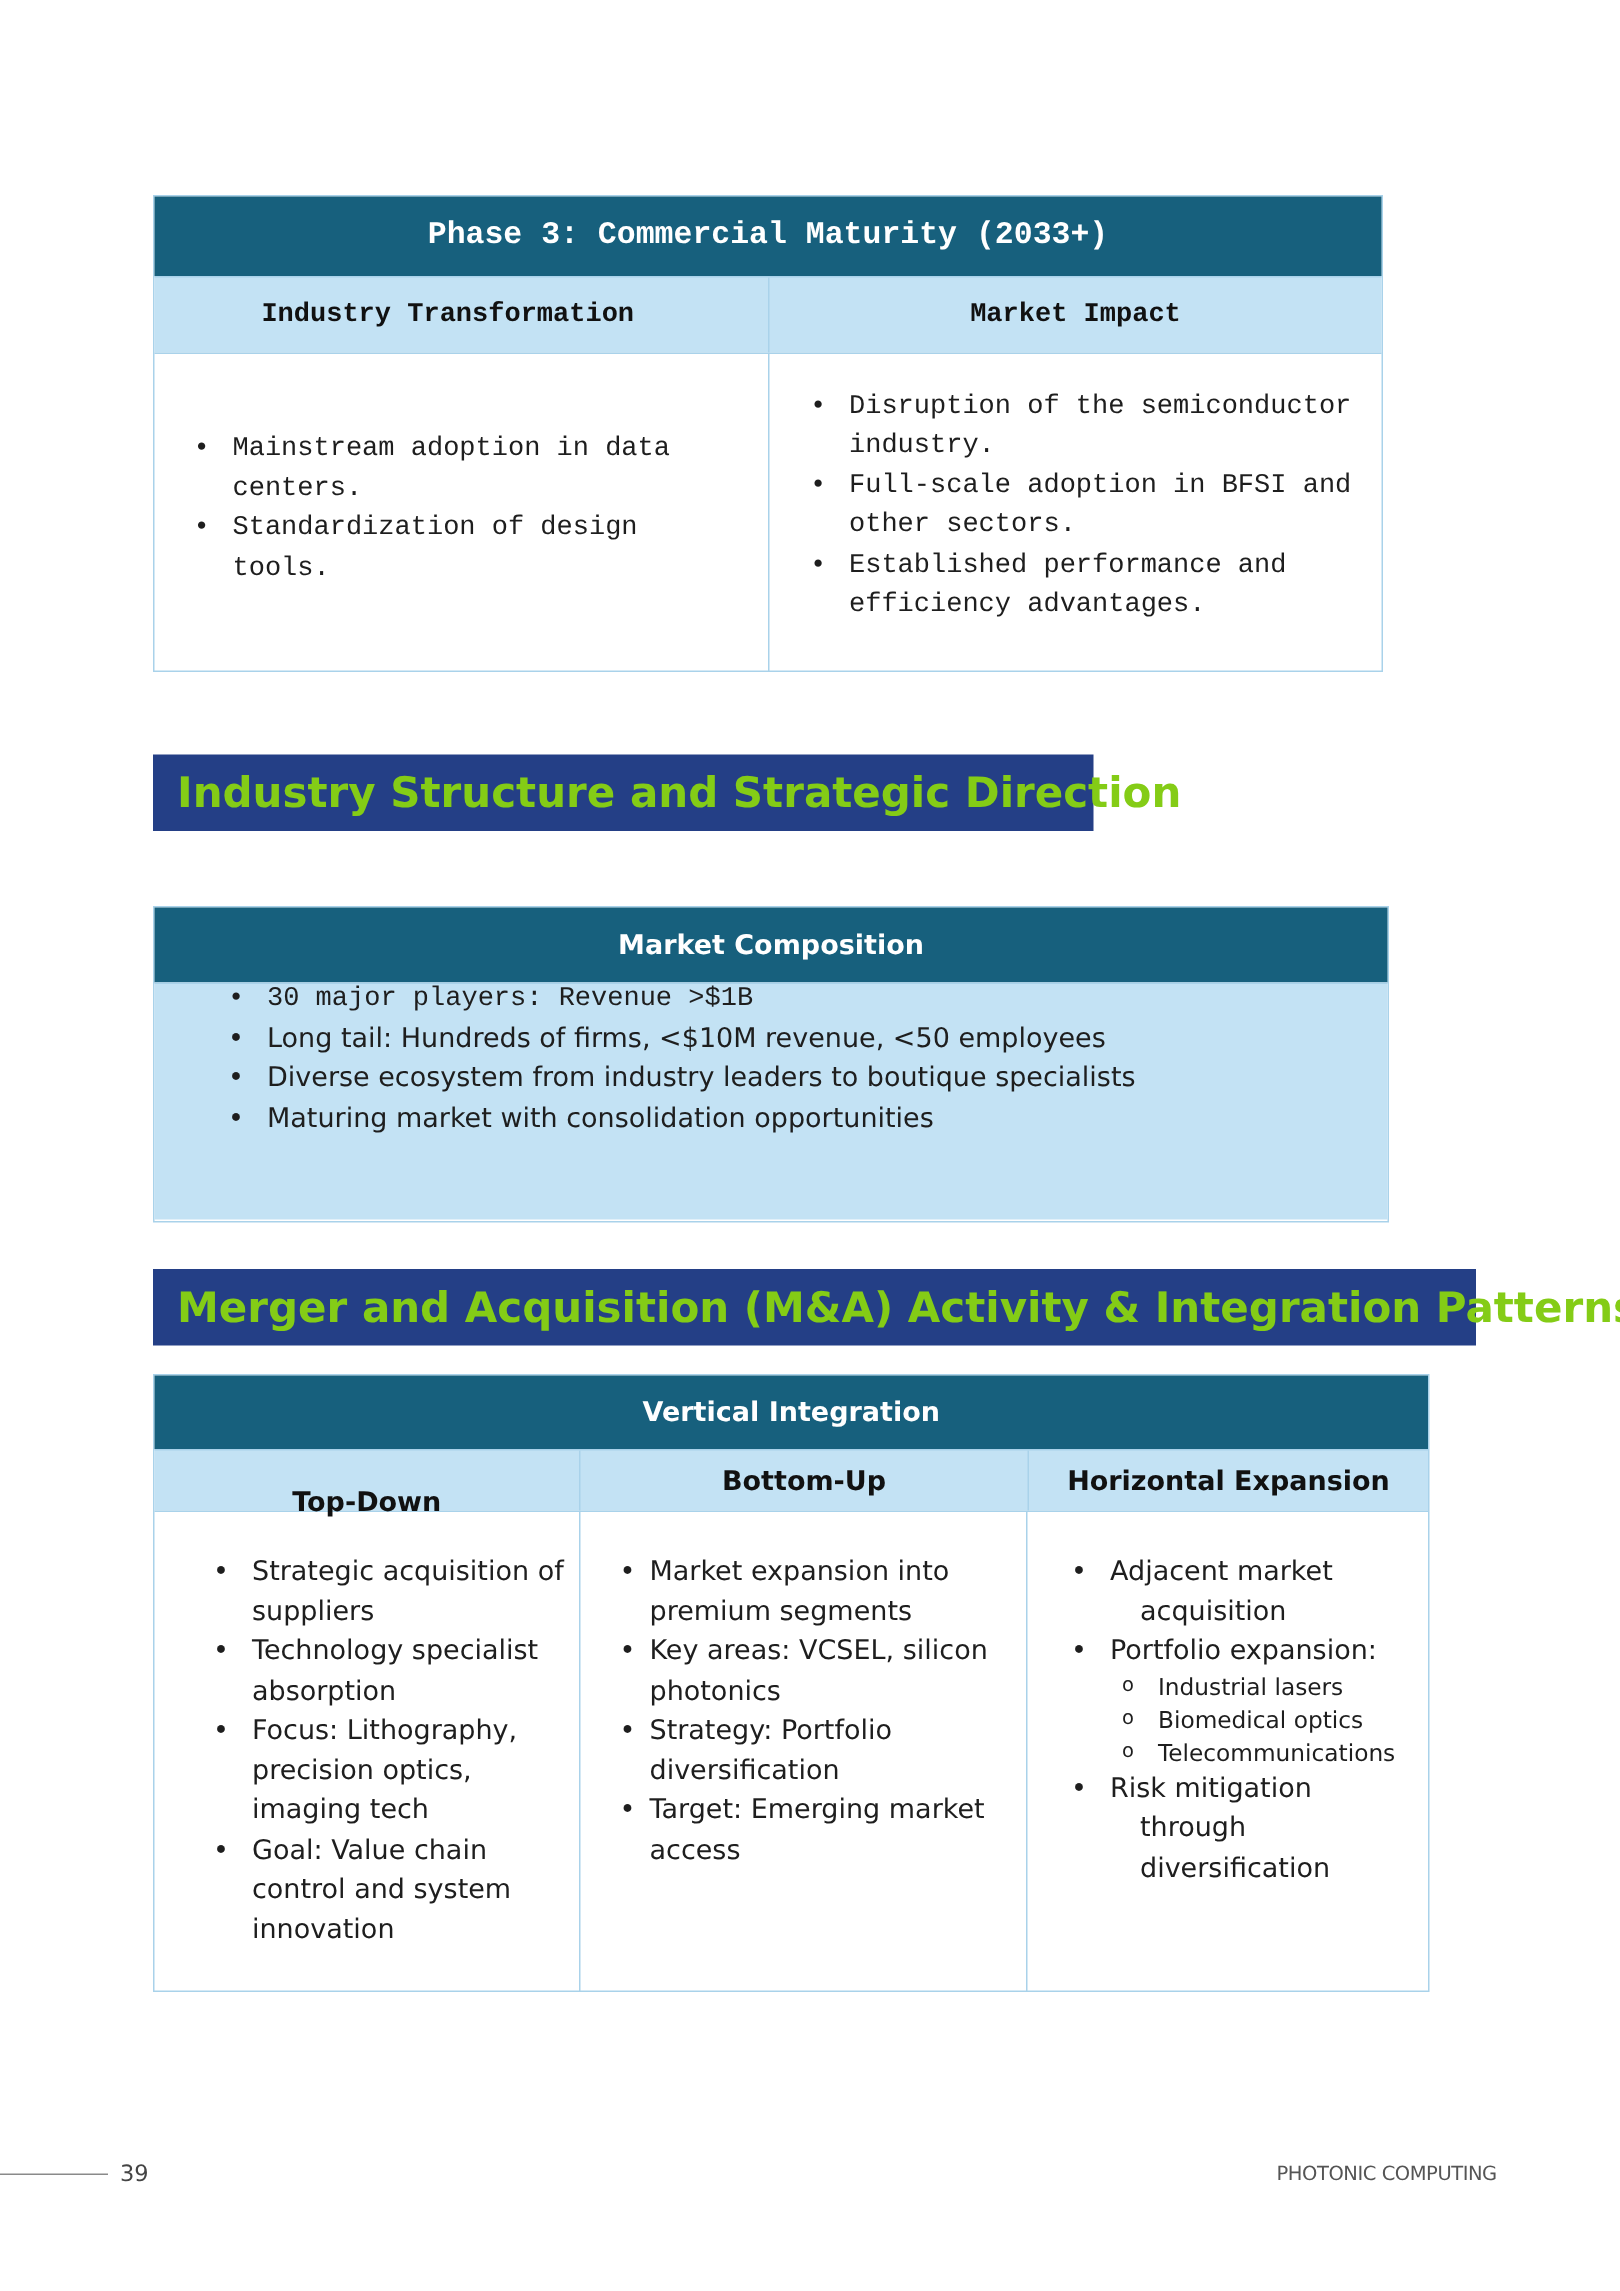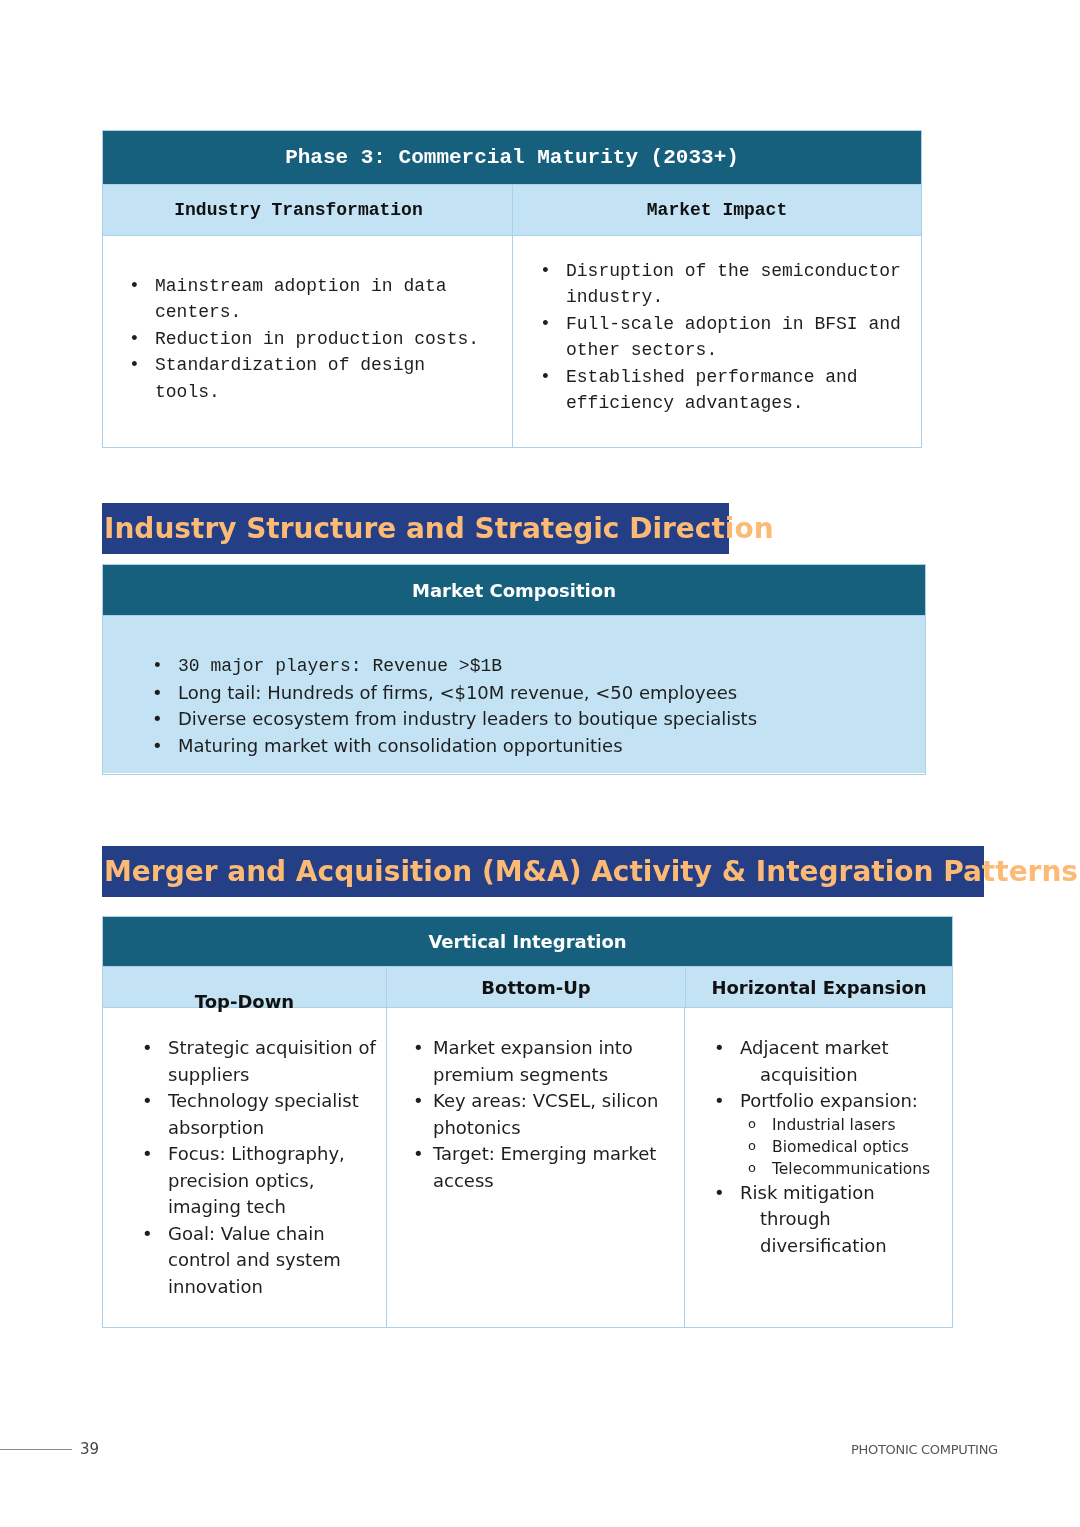--- a/index.html
+++ b/index.html
@@ -14,58 +14,57 @@
   .sub-cell + .sub-cell { border-left: 1.5px solid #a9d2ea; }
   .body-row { display: flex; border-top: 1px solid #a9d2ea; }
   .body-cell { box-sizing: border-box; display: flex; align-items: center; }
   .body-cell + .body-cell { border-left: 1.5px solid #a9d2ea; }
   ul { margin: 0; padding: 0; list-style: none; }
   li.b { position: relative; font-size: 18px; line-height: 26.5px; color: #1e1e1e; }
   li.b::before { content: "\2022"; position: absolute; left: -26px; top: 0; font-size: 18px; }
   li.s { position: relative; font-size: 15.5px; line-height: 22px; color: #1e1e1e; }
   li.s::before { content: "o"; position: absolute; left: -24px; top: -1px; font-size: 13px; }
 
-  .section-title { background: #243f86; color: #fdba74; font-size: 28px; font-weight: bold; display: flex; align-items: center; padding-left: 2px; white-space: nowrap; }
+  .section-title { background: #243f86; color: #84cc16; font-size: 28px; font-weight: bold; display: flex; align-items: center; padding-left: 16px; white-space: nowrap; }
 
   .mc-body { background: #c3e2f4; border-top: 1px solid #a9d2ea; }
 
   .footer-line { background: #8a8a8a; height: 1px; }
   .footer-num { font-size: 15px; color: #444; }
   .footer-brand { font-size: 13px; color: #555; letter-spacing: -0.3px; }
 </style>
 </head>
 <body>
 
 <div class="abs tbl" style="left:102px; top:130px; width:820px; height:318px;font-family:Liberation Mono, monospace;">
   <div class="tbl-head" style="height:53px; font-size:21px;">Phase 3: Commercial Maturity (2033+)</div>
   <div class="sub-row" style="height:50px;">
     <div class="sub-cell" style="width:409px; padding-right:18px; box-sizing:border-box;">Industry Transformation</div>
     <div class="sub-cell" style="flex:1;">Market Impact</div>
   </div>
   <div class="body-row" style="height:212px;">
     <div class="body-cell" style="width:409px; padding-left:52px; padding-right:20px; padding-bottom:6px;">
       <ul>
         <li class="b">Mainstream adoption in data centers.</li>
-        <li class="b">Reduction in production costs.</li>
         <li class="b">Standardization of design tools.</li>
       </ul>
     </div>
     <div class="body-cell" style="flex:1; padding-left:53px; padding-right:6px; padding-bottom:10px;">
       <ul>
         <li class="b">Disruption of the semiconductor industry.</li>
         <li class="b">Full-scale adoption in BFSI and other sectors.</li>
         <li class="b">Established performance and efficiency advantages.</li>
       </ul>
     </div>
   </div>
 </div>
 
 <div class="abs section-title" style="left:102px; top:503px; width:627px; height:51px;">Industry Structure and Strategic Direction</div>
 
-<div class="abs tbl" style="left:102px; top:564px; width:824px; height:211px;">
+<div class="abs tbl" style="left:102px; top:604px; width:824px; height:211px;">
   <div class="tbl-head" style="height:50px; font-size:18px;">Market Composition</div>
   <div class="mc-body" style="height:158px; padding-left:75px; padding-top:77px; box-sizing:border-box; padding-top:76px;">
   </div>
 </div>
 <div class="abs" style="left:178px; top:653px; width:700px;">
   <ul>
     <li class="b" style="line-height:26.5px;font-family:Liberation Mono, monospace;">30 major players: Revenue &gt;$1B</li>
     <li class="b" style="line-height:26.5px;">Long tail: Hundreds of firms, &lt;$10M revenue, &lt;50 employees</li>
     <li class="b" style="line-height:26.5px;">Diverse ecosystem from industry leaders to boutique specialists</li>
     <li class="b" style="line-height:26.5px;">Maturing market with consolidation opportunities</li>
@@ -87,20 +86,21 @@
         <li class="b">Strategic acquisition of suppliers</li>
         <li class="b">Technology specialist absorption</li>
         <li class="b">Focus: Lithography, precision optics, imaging tech</li>
         <li class="b">Goal: Value chain control and system innovation</li>
       </ul>
     </div>
     <div class="body-cell" style="width:298px; align-items:flex-start; padding-left:46px; padding-top:27px; padding-right:4px;">
       <ul>
         <li class="b bu">Market expansion into premium segments</li>
         <li class="b bu">Key areas: VCSEL, silicon photonics</li>
+        <li class="b bu">Strategy: Portfolio diversification</li>
         <li class="b bu">Target: Emerging market access</li>
       </ul>
     </div>
     <div class="body-cell" style="flex:1; align-items:flex-start; padding-left:55px; padding-top:27px; padding-right:2px;">
       <ul>
         <li class="b hz">
             <span class="hz-text">Adjacent market acquisition</span>
           </li>
         <li class="b hz">
           <span>Portfolio expansion:</span>

